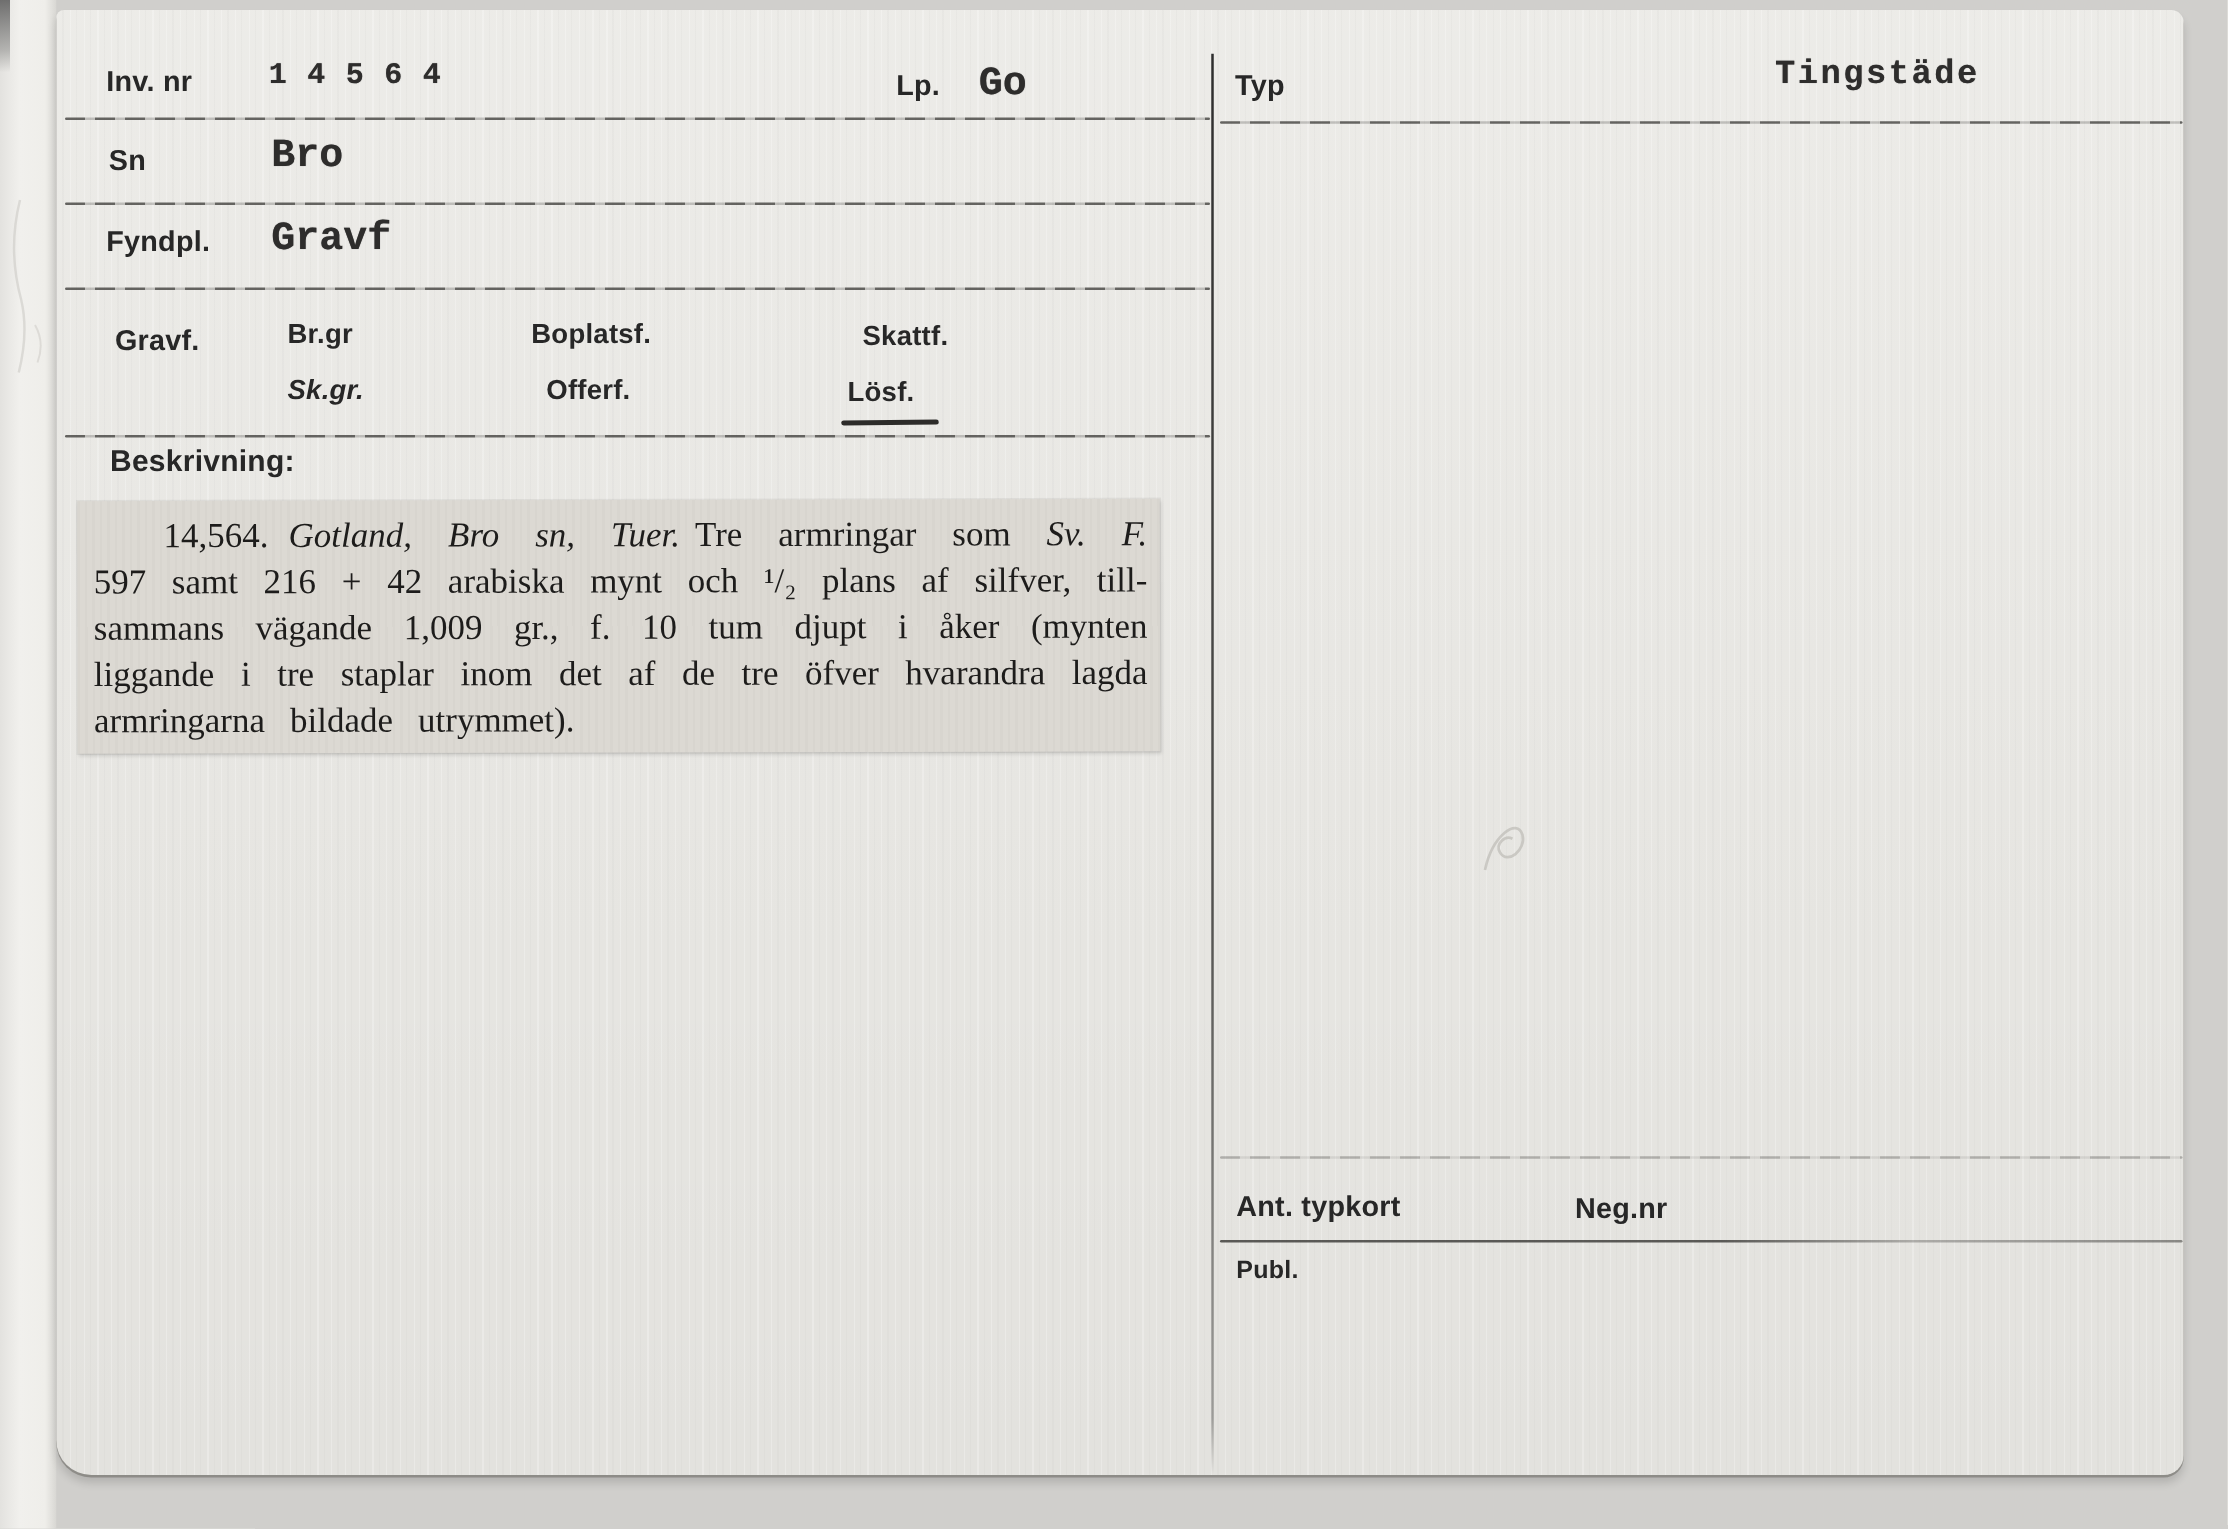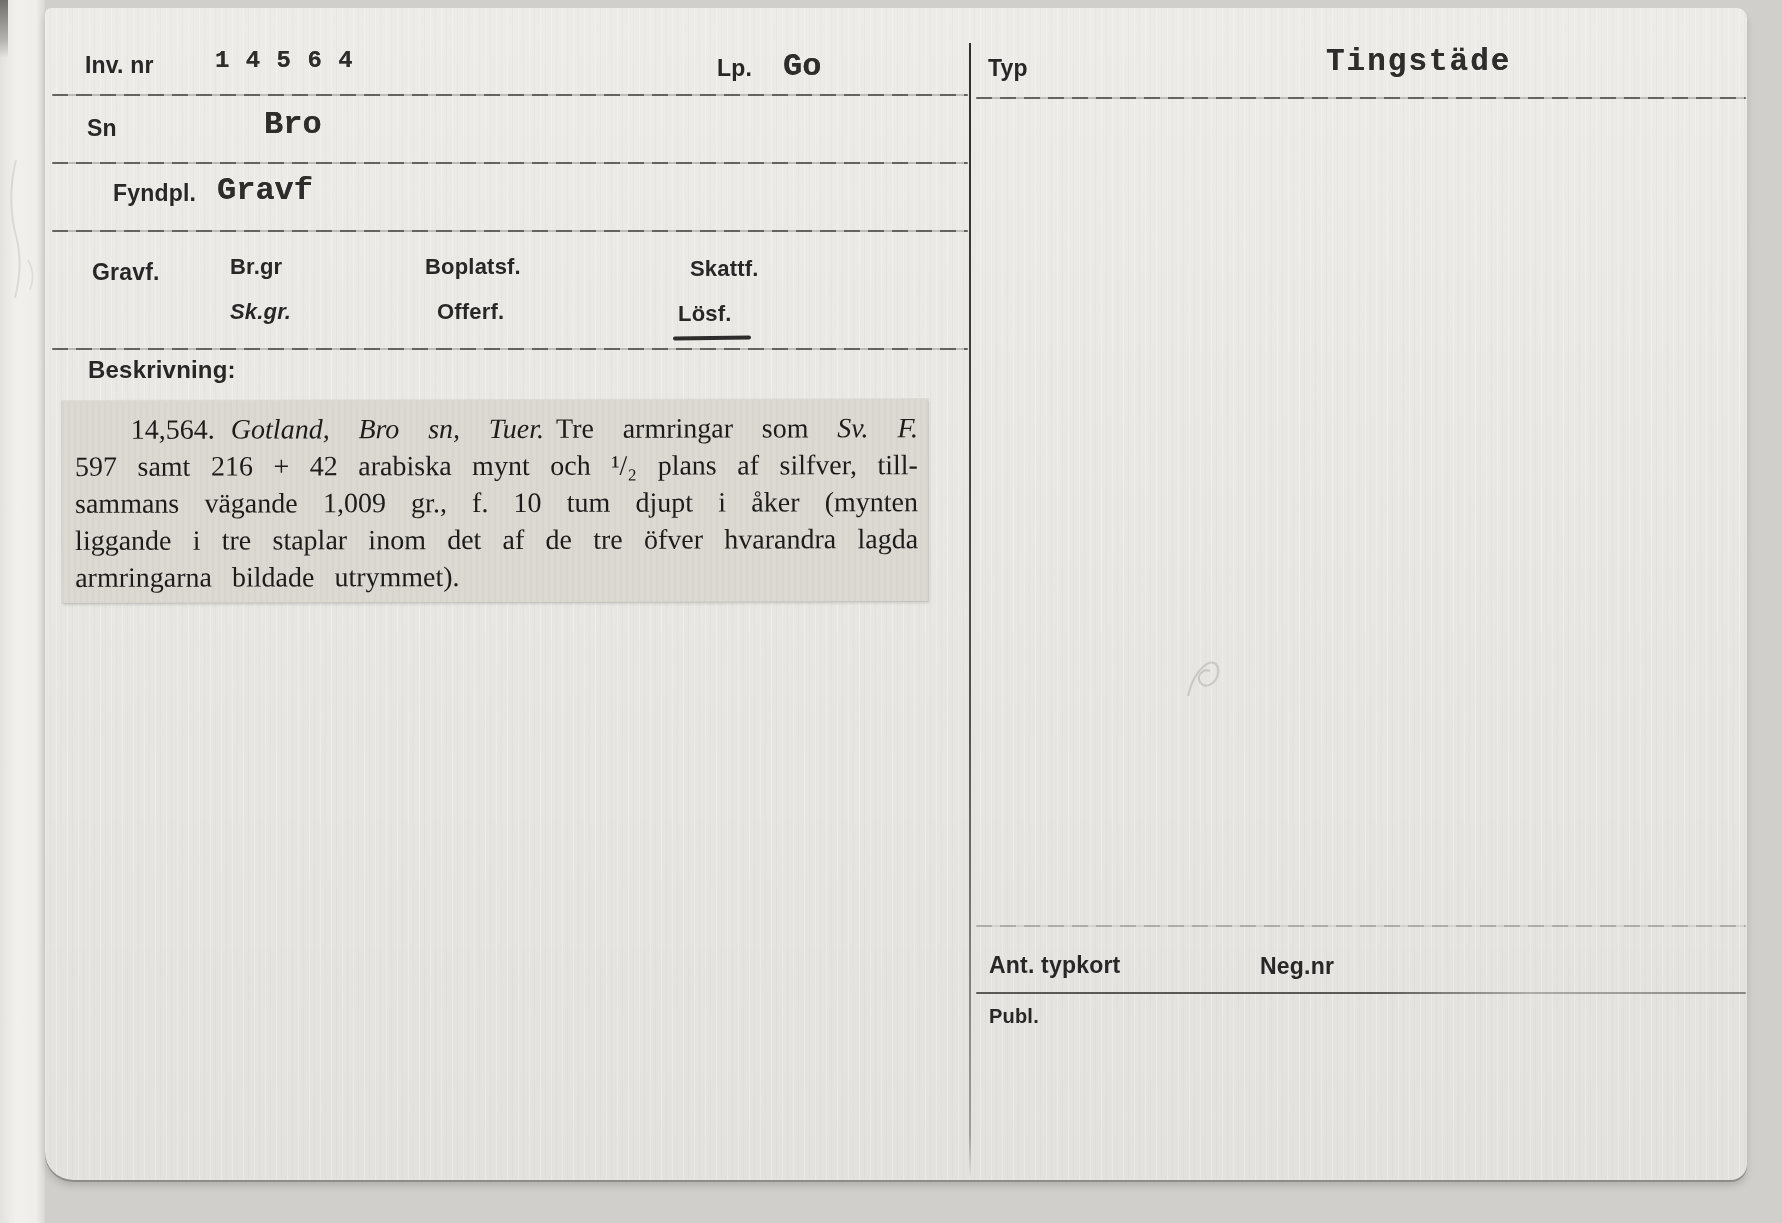--- a/index.html
+++ b/index.html
@@ -110,24 +110,24 @@
 
   <div class="card">
 
     <span class="lbl" style="left:40px;top:45px;">Inv. nr</span>
     <span class="typed" style="left:170px;top:40px;font-size:24px;letter-spacing:1px;">1 4 5 6 4</span>
     <span class="lbl" style="left:672px;top:48px;">Lp.</span>
     <span class="typed" style="left:738px;top:42px;">Go</span>
     <div class="hline" style="left:7px;top:86px;width:916px;"></div>
 
     <span class="lbl" style="left:42px;top:108px;">Sn</span>
-    <span class="typed" style="left:172px;top:100px;margin-left:47px;">Bro</span>
+    <span class="typed" style="left:172px;top:100px;">Bro</span>
     <div class="hline" style="left:7px;top:154px;width:916px;"></div>
 
-    <span class="lbl" style="left:40px;top:173px;margin-left:28px;">Fyndpl.</span>
+    <span class="lbl" style="left:40px;top:173px;">Fyndpl.</span>
     <span class="typed" style="left:172px;top:166px;">Gravf</span>
     <div class="hline" style="left:7px;top:222px;width:916px;"></div>
 
     <span class="lbl" style="left:47px;top:252px;">Gravf.</span>
     <span class="lbl small" style="left:185px;top:247px;">Br.gr</span>
     <span class="lbl small" style="left:380px;top:247px;">Boplatsf.</span>
     <span class="lbl small" style="left:645px;top:249px;">Skattf.</span>
     <span class="lbl small" style="left:185px;top:292px;font-style:italic;">Sk.gr.</span>
     <span class="lbl small" style="left:392px;top:292px;text-align:right;">Offerf.</span>
     <span class="lbl small" style="left:633px;top:294px;">Lösf.</span>
@@ -140,21 +140,21 @@
       <div class="clip-line first"><span class="seg-num">14,564.</span><span class="it seg-loc">Gotland, Bro sn, Tuer.</span><span>Tre armringar som</span> <span class="it">Sv. F.</span></div>
       <div class="clip-line">597 samt 216 + 42 arabiska mynt och ¹/₂ plans af silfver, till-</div>
       <div class="clip-line">sammans vägande 1,009 gr., f. 10 tum djupt i åker (mynten</div>
       <div class="clip-line">liggande i tre staplar inom det af de tre öfver hvarandra lagda</div>
       <div class="clip-line last">armringarna bildade utrymmet).</div>
     </div>
 
     <div class="vdivider" style="left:924px;top:35px;height:1137px;"></div>
 
     <span class="lbl" style="left:943px;top:48px;">Typ</span>
-    <span class="typed" style="left:1281px;top:38px;font-size:31px;letter-spacing:2px;">Tingstäde</span>
+    <span class="typed" style="left:1375px;top:38px;font-size:27px;letter-spacing:2px;">Tingstäde</span>
     <div class="hline" style="left:931px;top:89px;width:770px;"></div>
 
     <svg class="squiggle" width="70" height="64" viewBox="0 0 70 64">
       <path d="M18,58 C24,30 44,16 48,30 C51,42 36,54 30,44 C26,37 34,30 40,33" fill="none" stroke="#b3b1ab" stroke-width="2.2"></path>
     </svg>
 
     <div class="hline faint" style="left:931px;top:917px;width:770px;"></div>
     <span class="lbl" style="left:944px;top:945px;">Ant. typkort</span>
     <span class="lbl" style="left:1215px;top:946px;">Neg.nr</span>
     <div class="hline fade-right" style="left:931px;top:984px;width:770px;"></div>

